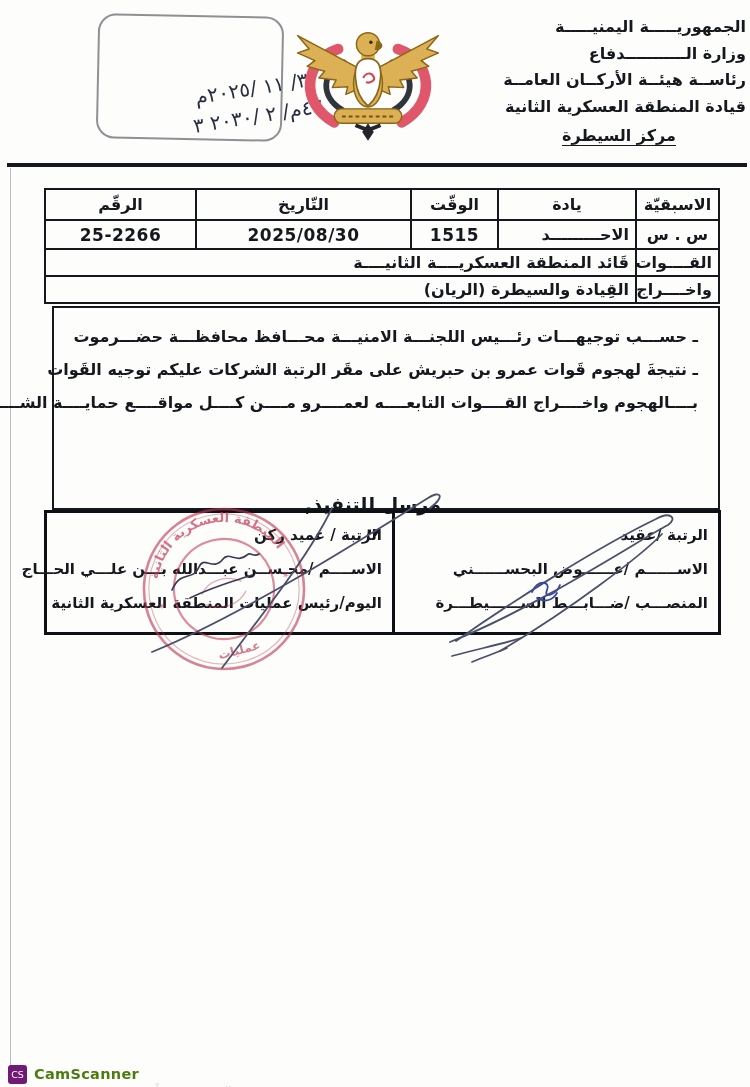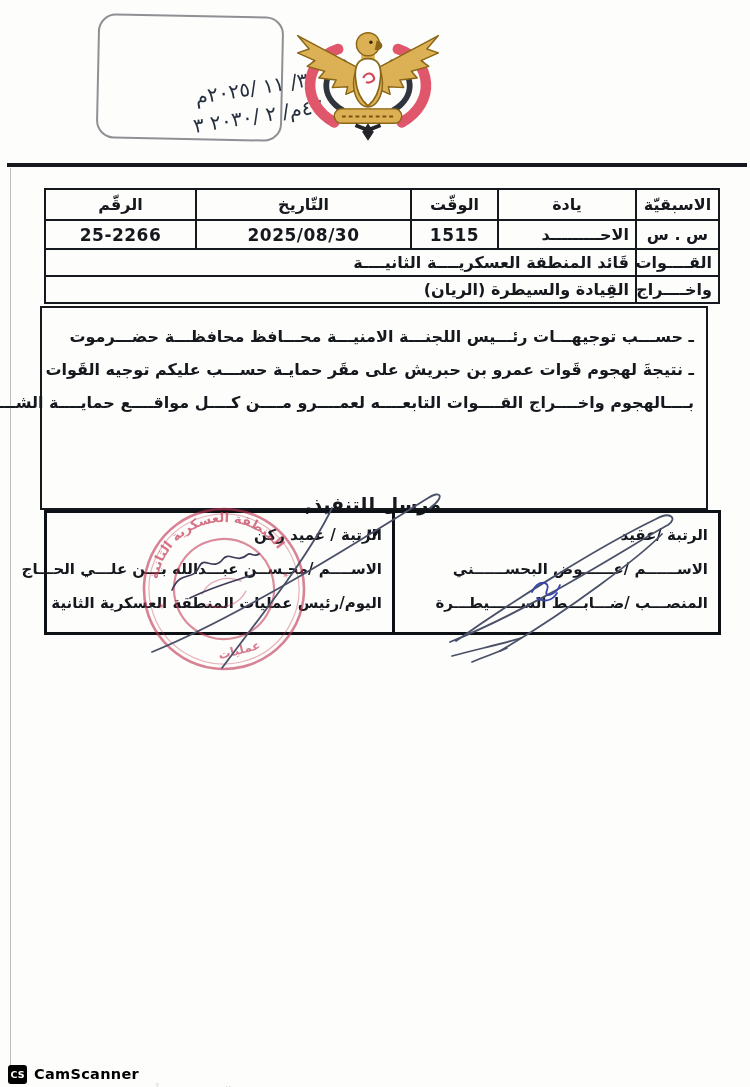--- a/index.html
+++ b/index.html
@@ -28,41 +28,41 @@
   
   .itable{position:absolute;left:44px;top:188px;width:674px;border-collapse:collapse;
           direction:rtl;table-layout:fixed;font-weight:700;}
   .itable td{border:2.4px solid #15181d;text-align:center;font-size:16px;padding:2px 6px;
              overflow:hidden;white-space:nowrap;}
   .itable .num{font-size:17px;letter-spacing:.5px;}
   .itable .rt{text-align:right;border-radius:9px;}
   .r1{height:31px}.r2{height:29px}.r3{height:27px}.r4{height:27px}
 
   
-  .msg{position:absolute;left:40px;top:306px;width:668px;height:204px;box-sizing:border-box;
-       border:2.4px solid #15181d;direction:rtl;padding:12px 12px 0;font-weight:700;}
+  .msg{position:absolute;left:52px;top:306px;width:668px;height:204px;box-sizing:border-box;
+       border:2.4px solid #15181d;direction:rtl;padding:12px 20px 0;font-weight:700;}
   .msg .line{font-size:16px;line-height:33px;text-align:right;white-space:nowrap;}
   .dispatch{position:absolute;left:303px;top:473px;width:140px;text-align:center;
             direction:rtl;font-size:19px;font-weight:700;margin-top:20px;}
 
   
   .sig{position:absolute;left:44px;top:510px;width:674px;height:112px;border-collapse:collapse;
        direction:rtl;table-layout:fixed;}
   .sig td{border:3px solid #0d1014;vertical-align:top;padding:5px 10px 12px;
           font-size:15px;font-weight:700;}
   .sig .ln{line-height:34px;white-space:nowrap;}
 
   .roundstamp{position:absolute;left:131px;top:496px;opacity:.82;transform:rotate(-14deg);}
   .strokes{position:absolute;left:0;top:430px;}
 
   
   .wm{position:absolute;left:8px;top:1051px;display:flex;align-items:center;gap:7px;}
-  .csb{width:19px;height:19px;border-radius:3px;background:#000000;color:#fff;
-       font-size:9.5px;font-weight:700;display:flex;align-items:center;justify-content:center;}
-  .wmb{color:#000000;font-size:14.5px;font-weight:700;letter-spacing:.3px;}
+  .csb{width:19px;height:19px;border-radius:3px;background:#701a75;color:#fff;
+       font-size:9.5px;font-weight:400;display:flex;align-items:center;justify-content:center;}
+  .wmb{color:#4d7c0f;font-size:14.5px;font-weight:700;letter-spacing:.3px;}
   .wma{color:#ccd0d4;font-size:11px;direction:rtl;margin-top:33px;}
 </style>
 </head>
 <body>
 
 <div class="page">
 
   <div class="rule"></div>
   <div class="scan-edge"></div>
 
@@ -91,20 +91,27 @@
     <path d="M85,48 C96,48 99,56 98,68 C97,82 91,92 85,97 C79,92 73,82 72,68 C71,56 74,48 85,48 Z" fill="#ffffff" stroke="#8a6616" stroke-width="1.8"></path>
     <path d="M80,68 C83,62 89,62 91,67 C93,71 86,74 83,72" stroke="#d24858" stroke-width="2.2" fill="none"></path>
 
     <rect x="50" y="100" width="70" height="15" rx="7.5" fill="#dcb054" stroke="#8a6616" stroke-width="1.5"></rect>
     <path d="M58,108 L112,108" stroke="#7a5210" stroke-width="2" stroke-dasharray="4 3"></path>
 
     <path d="M72,117 L85,122 L98,117" stroke="#23252b" stroke-width="4" fill="none"></path>
     <path d="M85,115 L91,124 L85,133 L79,124 Z" fill="#23252b"></path>
   </svg>
 
+  <div class="org ar">
+    <div class="ol">الجمهوريـــــة اليمنيـــــة</div>
+    <div class="ol">وزارة الـــــــــــدفاع</div>
+    <div class="ol">رئاســة هيئــة الأركــان العامــة</div>
+    <div class="ol">قيادة المنطقة العسكرية الثانية</div>
+    <div class="ol ct">مركز السيطرة</div>
+  </div>
 
   <table class="itable">
     <colgroup>
         <col style="width:83px">
         <col style="width:138px">
         <col style="width:87px">
         <col style="width:215px">
         <col style="width:151px">
       </colgroup>
     <tbody>
@@ -128,21 +135,21 @@
     </tr>
     <tr class="r4">
       <td>واخــــراج</td>
       <td colspan="4" class="rt">القِيادة والسيطرة (الريان)</td>
     </tr>
   </tbody>
     </table>
 
   <div class="msg">
     <div class="line">ـ حســـب توجيهـــات رئـــيس اللجنـــة الامنيـــة  محـــافظ محافظـــة حضـــرموت</div>
-    <div class="line">ـ  نتيجةَ لهجوم  قَوات عمرو بن حبريش على مقَر حمايـة حســـب عليكم توجيه القَوات</div>
+    <div class="line">ـ  نتيجةَ لهجوم  قَوات عمرو بن حبريش على مقَر الرتبة الشركات عليكم توجيه القَوات</div>
     <div class="line">بــــالهجوم  واخــــراج القــــوات التابعــــه لعمــــرو مــــن كــــل  مواقــــع حمايــــة الشــــركات .</div>
   </div>
   <div class="dispatch">مرسل للتنفيذ, ,,</div>
 
   <table class="sig">
     <colgroup>
         <col style="width:326px">
         <col style="width:348px">
       </colgroup>
     <tbody>

